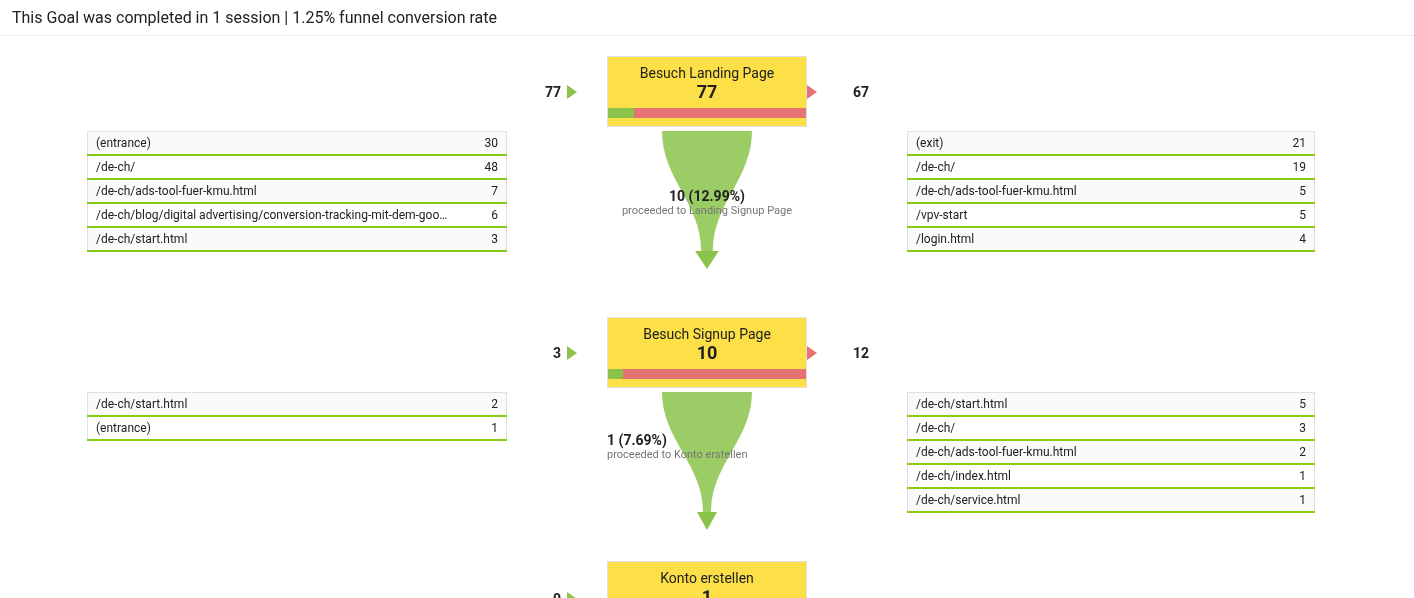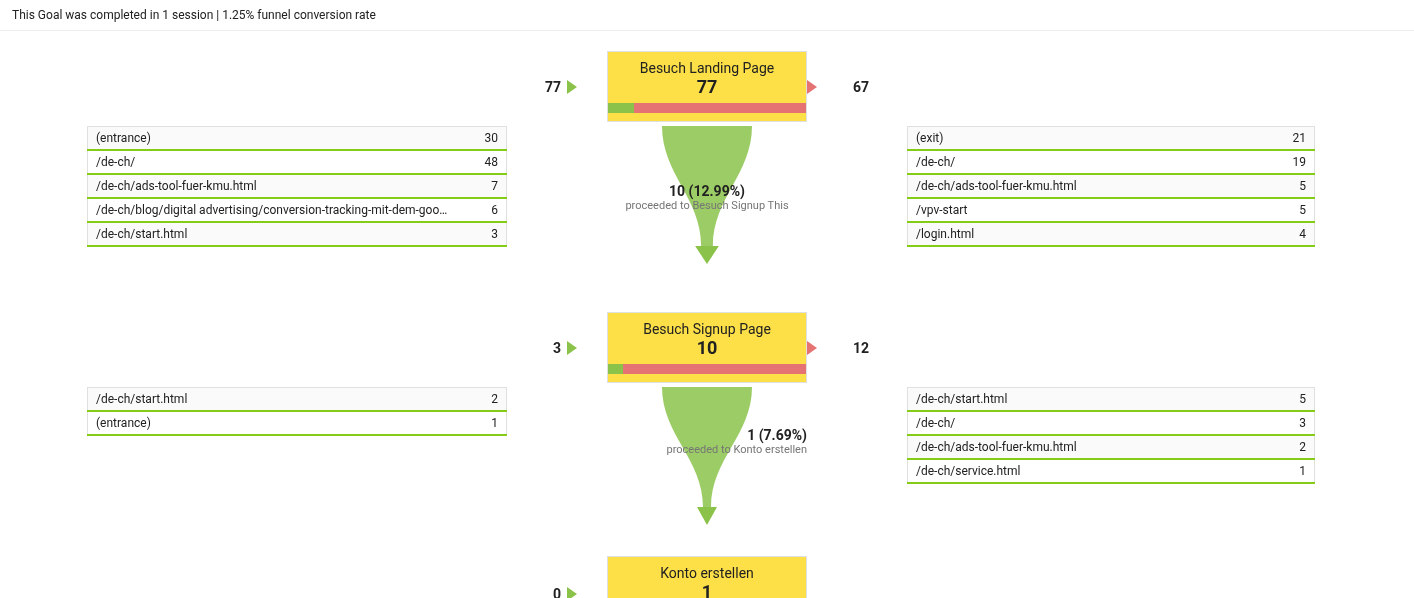--- a/index.html
+++ b/index.html
@@ -6,21 +6,21 @@
 body {
   font-family: Roboto, Arial, sans-serif;
   margin: 0;
   padding: 0;
   color: #212121;
   background: #fff;
   font-size: 13px;
 }
 .header-text {
   padding: 8px 12px;
-  font-size: 12px;
+  font-size: 16px;
   color: #212121;
   border-bottom: 1px solid #eee;
 }
 .funnel-container {
   position: relative;
   width: 1414px;
   min-height: 598px;
 }
 .step-row {
   position: relative;
@@ -192,21 +192,21 @@
     </defs>
     <path d="M 55 0 
              C 55 48, 94.1545 72, 94.1545 120
              L 105.8455 120
              C 105.8455 72, 145 48, 145 0 Z" fill="#8bc34a" opacity="0.85"></path>
     <polygon points="88.1545,120 111.8455,120 100,138" fill="#8bc34a"></polygon>
   </svg>
         </div>
         <div style="position:relative; z-index:2; text-align:center; padding-top:40px;margin-top:17px;">
           <div class="flow-number">10 (12.99%)</div>
-          <div class="flow-sub">proceeded to Besuch Signup This</div>
+          <div class="flow-sub">proceeded to Landing Signup Page</div>
         </div>
         <div style="height:80px;"></div>
       </div>
       <div></div>
       <div></div>
       <div class="path-table-wrap right">
         <table class="path-table">
           <tbody>
             <tr>
               <td>(exit)</td>
@@ -274,21 +274,21 @@
         <stop offset="100%" stop-color="#8bc34a"></stop>
       </linearGradient>
     </defs>
     <path d="M 55 0 
              C 55 48, 96 72, 96 120
              L 104 120
              C 104 72, 145 48, 145 0 Z" fill="#8bc34a" opacity="0.85"></path>
     <polygon points="90,120 110,120 100,138" fill="#8bc34a"></polygon>
   </svg>
         </div>
-        <div style="position:relative; z-index:2; text-align:right; padding-top:40px;">
+        <div style="position:relative; z-index:2; text-align:left; padding-top:40px;">
           <div class="flow-number">1 (7.69%)</div>
           <div class="flow-sub">proceeded to Konto erstellen</div>
         </div>
         <div style="height:80px;"></div>
       </div>
       <div></div>
       <div></div>
       <div class="path-table-wrap right">
         <table class="path-table">
           <tbody>
@@ -296,20 +296,24 @@
               <td>/de-ch/start.html</td>
               <td>5</td>
             </tr>
             <tr>
               <td>/de-ch/</td>
               <td>3</td>
             </tr>
             <tr>
               <td>/de-ch/ads-tool-fuer-kmu.html</td>
               <td>2</td>
+            </tr>
+            <tr>
+              <td>/de-ch/index.html</td>
+              <td>1</td>
             </tr>
             <tr>
               <td>/de-ch/service.html</td>
               <td>1</td>
             </tr>
           </tbody>
         </table>
       </div>
     </div>
     <div class="step-row">

